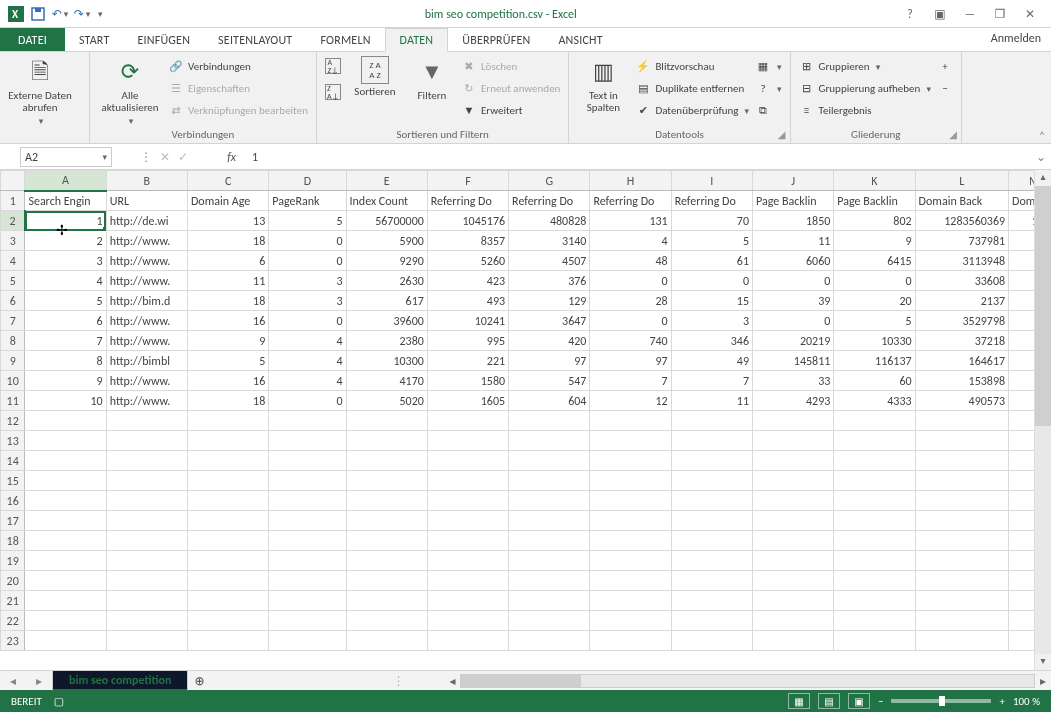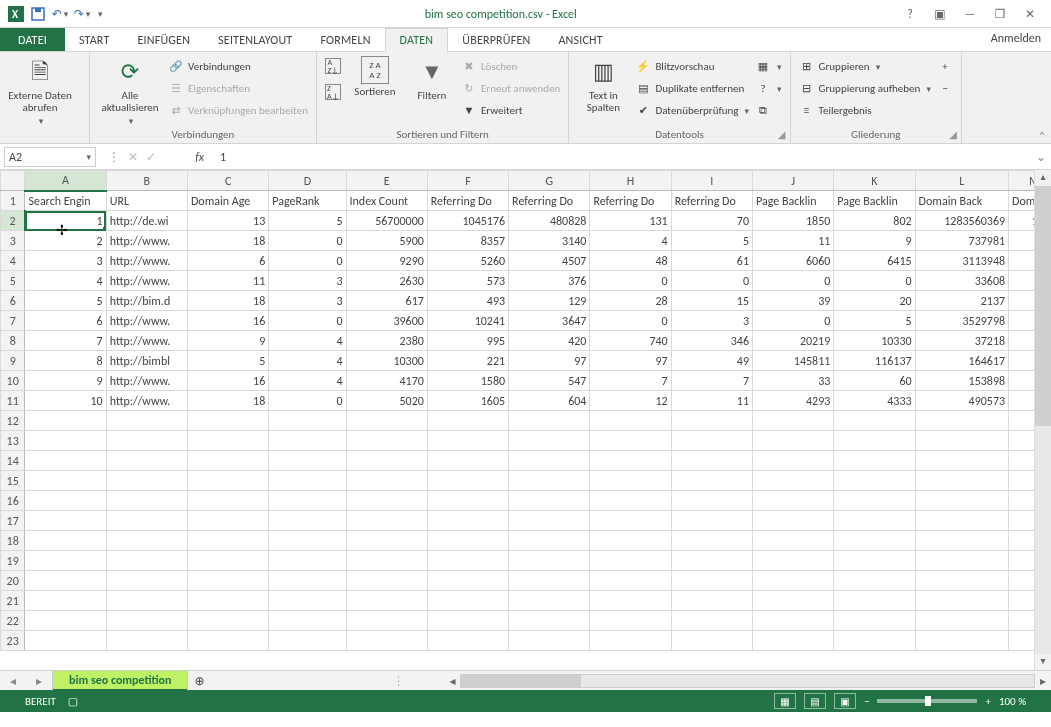--- a/index.html
+++ b/index.html
@@ -24,21 +24,21 @@
   .group .glabel { text-align:center; font-size: 11px; color:#666; margin-top:2px; position:relative;}
   .group .glabel .launcher { position:absolute; right:-4px; bottom:0; color:#999; font-size:10px;}
   .bigbtn { display:flex; flex-direction:column; align-items:center; width: 64px; gap:2px; font-size:11px; text-align:center; line-height:1.1;}
   .bigbtn .bi { width:32px; height:32px; display:flex; align-items:center; justify-content:center; font-size:22px;}
   .smallbtn { display:flex; align-items:center; gap:4px; font-size:11px; height:20px;}
   .smallbtn .si { width:16px; height:16px; display:flex; align-items:center; justify-content:center;}
   .col { display:flex; flex-direction:column; gap:2px;}
   .caret { font-size:9px; color:#666; margin-left:2px;}
   
   .fbar { height: 26px; border-bottom:1px solid #d4d4d4; display:flex; align-items:center;}
-  .namebox { width:92px; height:20px; border:1px solid #ccc; margin:0 4px; padding:1px 4px; font-size:12px; display:flex; align-items:center; justify-content:space-between;}
+  .namebox { width:92px; height:20px; border:1px solid #ccc; margin:0 20px; padding:1px 4px; font-size:12px; display:flex; align-items:center; justify-content:space-between;}
   .fx-btns { display:flex; gap:8px; padding: 0 8px; color:#888; align-items:center;}
   .fx-btns .fx { font-style: italic; color:#555;margin-left:31px;}
   .fcell { flex:1; padding-left:8px; font-size:12px;}
   .fbar .expand { width:20px; text-align:center; color:#888;}
   
   .gridwrap { position:relative; height: 500px; overflow:hidden; background:#fff;}
   table.grid { border-collapse: collapse; table-layout: fixed; width: 1060px;}
   table.grid th, table.grid td { border: 1px solid #d9d9d9; height: 20px; font-size: 12px; padding: 0 3px; overflow:hidden; white-space:nowrap;}
   table.grid thead th { background:#f3f3f3; font-weight:normal; text-align:center; color:#555; border-bottom:1px solid #bbb;}
   table.grid thead th.selcol { background:#d5e6d5; border-bottom:2px solid #217346;}
@@ -47,32 +47,32 @@
   .corner { width:24px; background:#f3f3f3;}
   td.num { text-align:right;}
   td.txt { text-align:left;margin-top:16px;}
   td.selected { outline:2px solid #217346; outline-offset:-2px; position:relative;}
   td.selected::after { content:""; position:absolute; right:-3px; bottom:-3px; width:6px; height:6px; background:#217346;}
   .cursor-plus { position:absolute; left:56px; top:52px; font-size:14px; color:#000; pointer-events:none;}
   
   .hscroll-area { height:20px; border-top:1px solid #d4d4d4; display:flex; align-items:center; background:#f3f3f3;}
   .sheet-tabs { display:flex; align-items:center; gap:0;}
   .sheet-nav { padding:0 10px; color:#888;}
-  .sheet-tab { padding: 2px 16px; background:#bef264; border:1px solid #ccc; border-bottom:2px solid #217346; font-weight:bold; color:#217346; font-size:12px;}
+  .sheet-tab { padding: 2px 16px; background:#0f172a; border:1px solid #ccc; border-bottom:2px solid #217346; font-weight:bold; color:#217346; font-size:12px;}
   .sheet-add { width:22px; text-align:center;}
   .hscroll { flex:1; display:flex; align-items:center; margin-left:40px;}
   .hscroll .track { flex:1; height:14px; background:#e8e8e8; border:1px solid #ccc; position:relative;}
   .hscroll .thumb { position:absolute; left:0; top:0; height:100%; width:120px; background:#cfcfcf;}
   .hsbtn { width:16px; text-align:center; color:#666;}
   .vscroll { position:absolute; right:0; top:0; bottom:0; width:17px; background:#f1f1f1; border-left:1px solid #ddd; display:flex; flex-direction:column;}
   .vscroll .track { flex:1; background:#e8e8e8; position:relative;}
   .vscroll .thumb { position:absolute; top:0; left:0; right:0; height:240px; background:#cfcfcf;}
   .vsbtn { height:16px; text-align:center; font-size:10px; color:#666;}
   
-  .status { height: 22px; background:#217346; color:#fff; display:flex; align-items:center; font-size:11px; padding: 0 25px; justify-content:space-between;}
+  .status { height: 22px; background:#217346; color:#fff; display:flex; align-items:center; font-size:11px; padding: 0 11px; justify-content:space-between;}
   .status .left { display:flex; gap:12px; align-items:center;}
   .status .right { display:flex; gap:8px; align-items:center;}
   .viewbtn { width:22px; height:16px; border:1px solid rgba(255,255,255,.5); display:flex; align-items:center; justify-content:center; font-size:10px;}
   .zoom-slider { width:100px; height:4px; background:rgba(255,255,255,.5); position:relative;}
   .zoom-slider .zthumb{ position:absolute; left:48px; top:-3px; width:6px; height:10px; background:#fff;}
   svg { display:block; }
 </style>
 </head>
 <body>
 
@@ -370,21 +370,21 @@
           <td class="num">3113948</td>
           <td class="num">3</td>
         </tr>
         <tr>
           <th>5</th>
           <td class="num">4</td>
           <td class="txt">http://www.</td>
           <td class="num">11</td>
           <td class="num">3</td>
           <td class="num">2630</td>
-          <td class="num">573</td>
+          <td class="num">423</td>
           <td class="num">376</td>
           <td class="num">0</td>
           <td class="num">0</td>
           <td class="num">0</td>
           <td class="num">0</td>
           <td class="num">33608</td>
           <td class="num"></td>
         </tr>
         <tr>
           <th>6</th>

